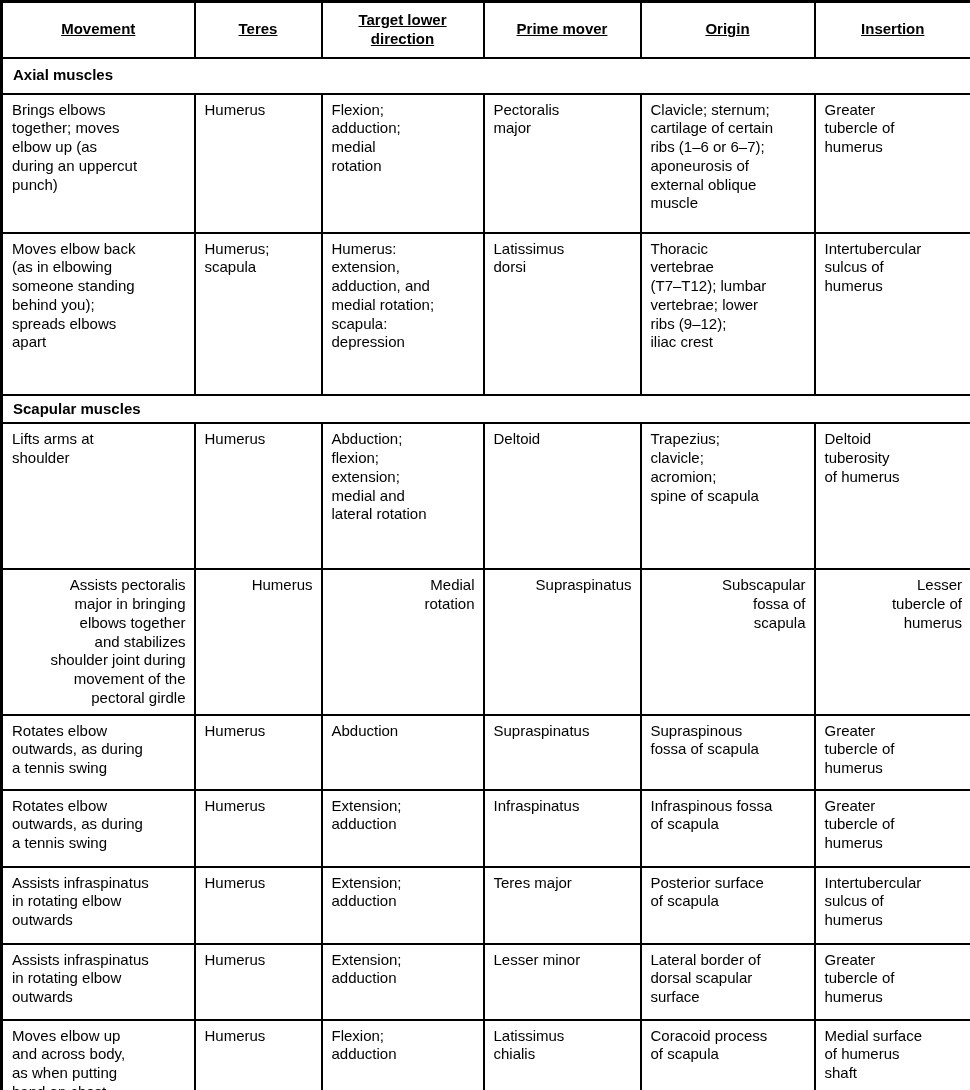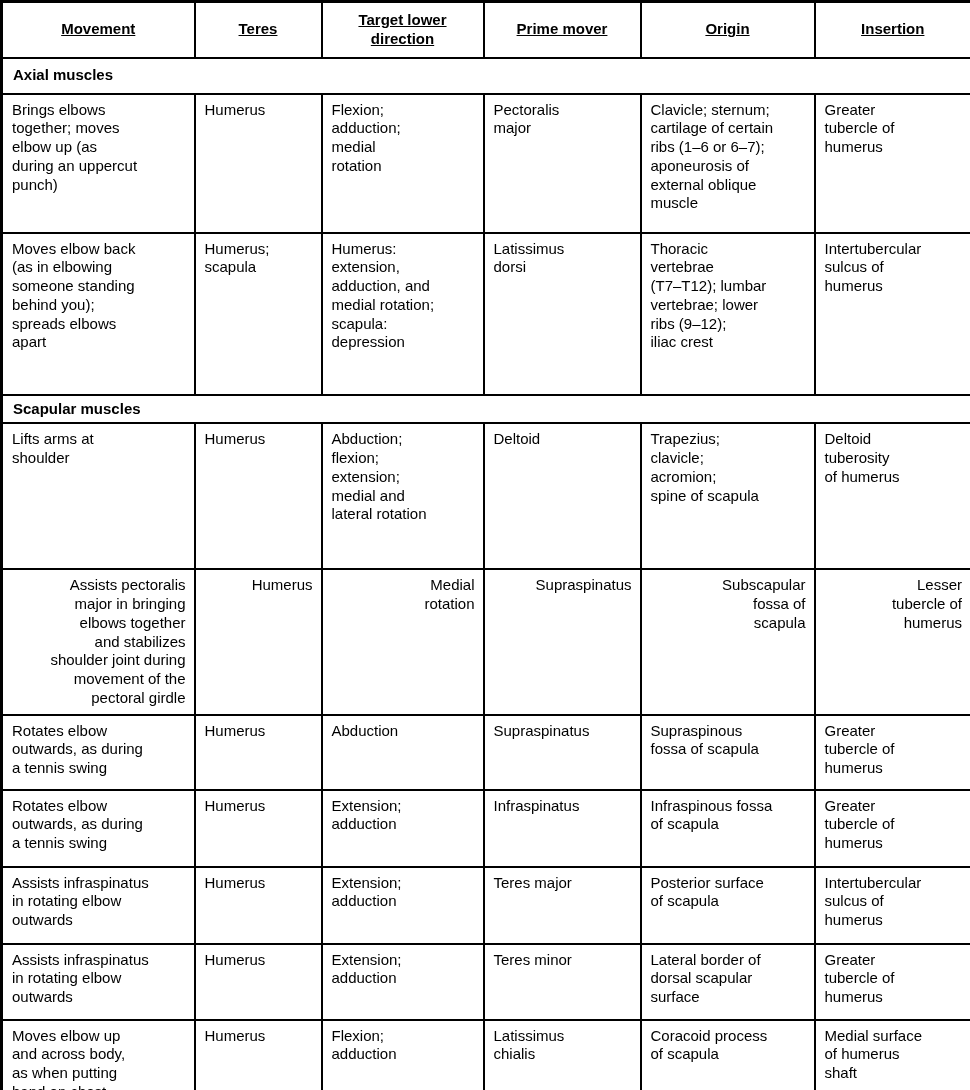--- a/index.html
+++ b/index.html
@@ -195,21 +195,21 @@
 sulcus of
 humerus</td>
         </tr>
         <tr style="height: 76px;">
           <td>Assists infraspinatus
 in rotating elbow
 outwards</td>
           <td>Humerus</td>
           <td>Extension;
 adduction</td>
-          <td>Teres minor</td>
+          <td>Lesser minor</td>
           <td>Lateral border of
 dorsal scapular
 surface</td>
           <td>Greater
 tubercle of
 humerus</td>
         </tr>
         <tr style="height: 97px;">
           <td>Moves elbow up
 and across body,

